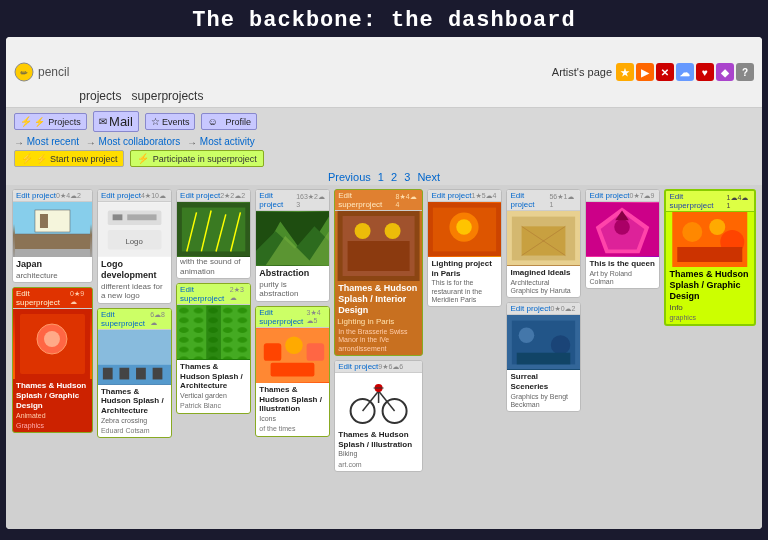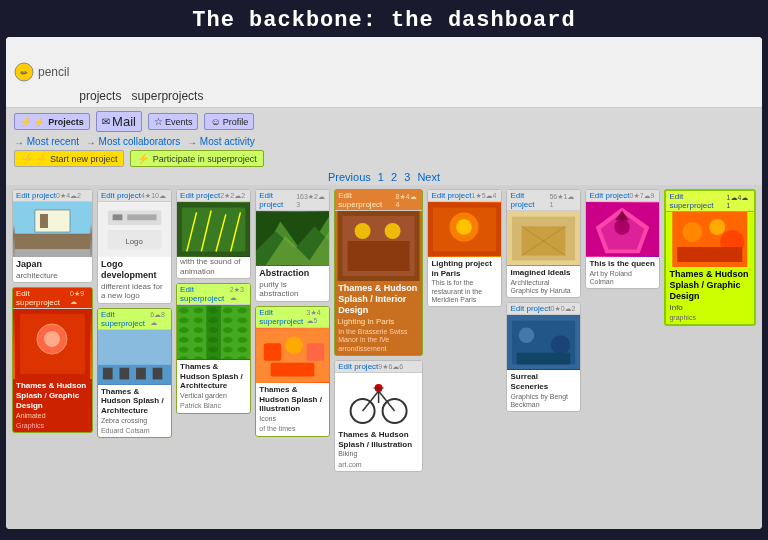--- a/index.html
+++ b/index.html
@@ -328,39 +328,51 @@
       <svg id="logo-icon" width="20" height="20" viewBox="0 0 20 20">
         <circle cx="10" cy="10" r="9" fill="#ffcc00" stroke="#888" stroke-width="1"></circle>
         <text x="10" y="14" text-anchor="middle" font-size="9" fill="#555">✏</text>
       </svg>
       <span>pencil</span>
     </div>
     <div id="nav-links">
       <a class="nav-link">projects</a>
       <a class="nav-link">superprojects</a>
     </div>
+    <div style="margin-left:auto; display:flex; align-items:center; gap:4px;">
+      <span style="font-size:11px; color:#333;">Artist's page</span>
+      <div id="nav-icons">
+        <div class="nav-icon-btn" style="background:#ffaa00;">★</div>
+        <div class="nav-icon-btn" style="background:#ff6600;">▶</div>
+        <div class="nav-icon-btn" style="background:#cc0000;">✕</div>
+        <div class="nav-icon-btn" style="background:#6699ff;">☁</div>
+        <div class="nav-icon-btn" style="background:#cc0000;">♥</div>
+        <div class="nav-icon-btn" style="background:#aa44cc;">◆</div>
+        <div class="nav-icon-btn" style="background:#888;">?</div>
+      </div>
+    </div>
   </div>
 
 
   <div id="action-bar">
     <button class="action-tab">
       <span>⚡</span>
-      <span style="font-size:9px;font-weight:bold;">⚡ Projects</span>
+      <span style="font-size:9px;">⚡ Projects</span>
     </button>
     <button class="action-tab">
       <span>✉</span>
       <span style="font-size:13px;"> Mail</span>
     </button>
     <button class="action-tab">
       <span>☆</span>
       <span style="font-size:9px;"> Events</span>
     </button>
     <button class="action-tab">
       <span>☺</span>
-      <span style="font-size:9px;"> Profile</span>
+      <span style="font-size:9px;margin-left:6px;"> Profile</span>
     </button>
   </div>
 
   <div id="filter-bar">
     <span>→</span>
     <a class="filter-link">Most recent</a>
     <span> →</span>
     <a class="filter-link">Most collaborators</a>
     <span> →</span>
     <a class="filter-link">Most activity</a>

